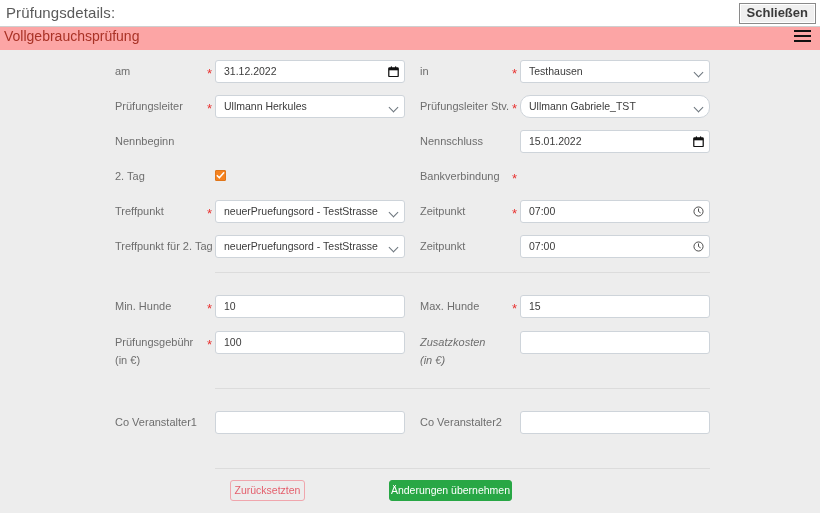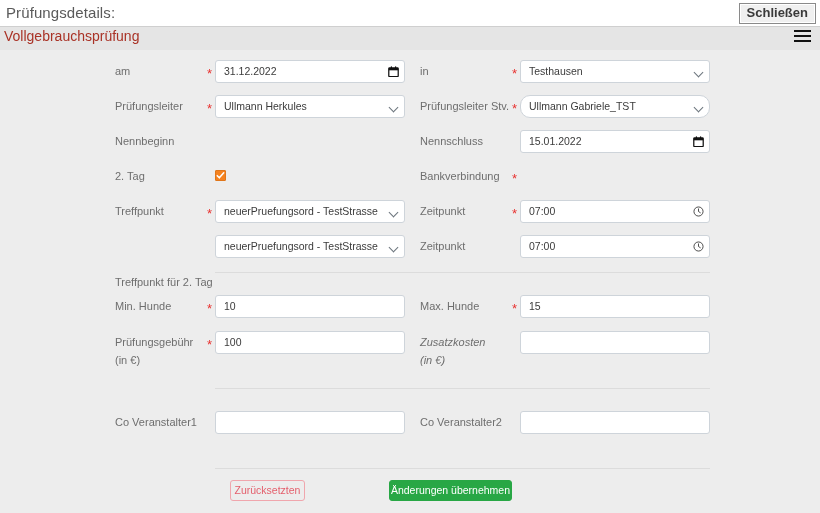--- a/index.html
+++ b/index.html
@@ -11,21 +11,21 @@
     height: 513px;
     background: #ffffff;
     font-family: "Liberation Sans", sans-serif;
     overflow: hidden;
   }
 
   .page {
     position: relative;
     width: 820px;
     height: 422px;
-    background: #e5e5e5;
+    background: #fca5a5;
     box-sizing: border-box;
   }
 
   
   .titlebar {
     position: absolute;
     left: 0; top: 0;
     width: 820px;
     height: 26px;
     background: #ffffff;
@@ -266,21 +266,21 @@
         <div class="label col-r" style="top: 5px;">Zeitpunkt</div>
         <div class="asterisk col-r" style="top: 9px;">*</div>
         <div class="field col-r" style="top: 0px;"><span>07:00</span><span class="endicon">
             <svg width="11" height="11" viewBox="0 0 14 14">
               <circle cx="7" cy="7" r="5.8" fill="none" stroke="#333" stroke-width="1.1"></circle>
               <path d="M7 3.7V7l2.3 1.5" fill="none" stroke="#333" stroke-width="1.1" stroke-linecap="round"></path>
             </svg>
           </span></div>
       </div>
       <div class="row" style="top: 185px;">
-        <div class="label col-l" style="top: 5px; margin-top: 36px;">Treffpunkt für 2. Tag</div>
+        <div class="label col-l" style="top: 5px;">Treffpunkt für 2. Tag</div>
         <div class="field col-l" style="top: 0px;"><span>neuerPruefungsord - TestStrasse</span><span class="caret"></span></div>
         <div class="label col-r" style="top: 5px;">Zeitpunkt</div>
         <div class="field col-r" style="top: 0px;"><span>07:00</span><span class="endicon">
             <svg width="11" height="11" viewBox="0 0 14 14">
               <circle cx="7" cy="7" r="5.8" fill="none" stroke="#333" stroke-width="1.1"></circle>
               <path d="M7 3.7V7l2.3 1.5" fill="none" stroke="#333" stroke-width="1.1" stroke-linecap="round"></path>
             </svg>
           </span></div>
       </div>
       <div class="row" style="top: 245px;">

